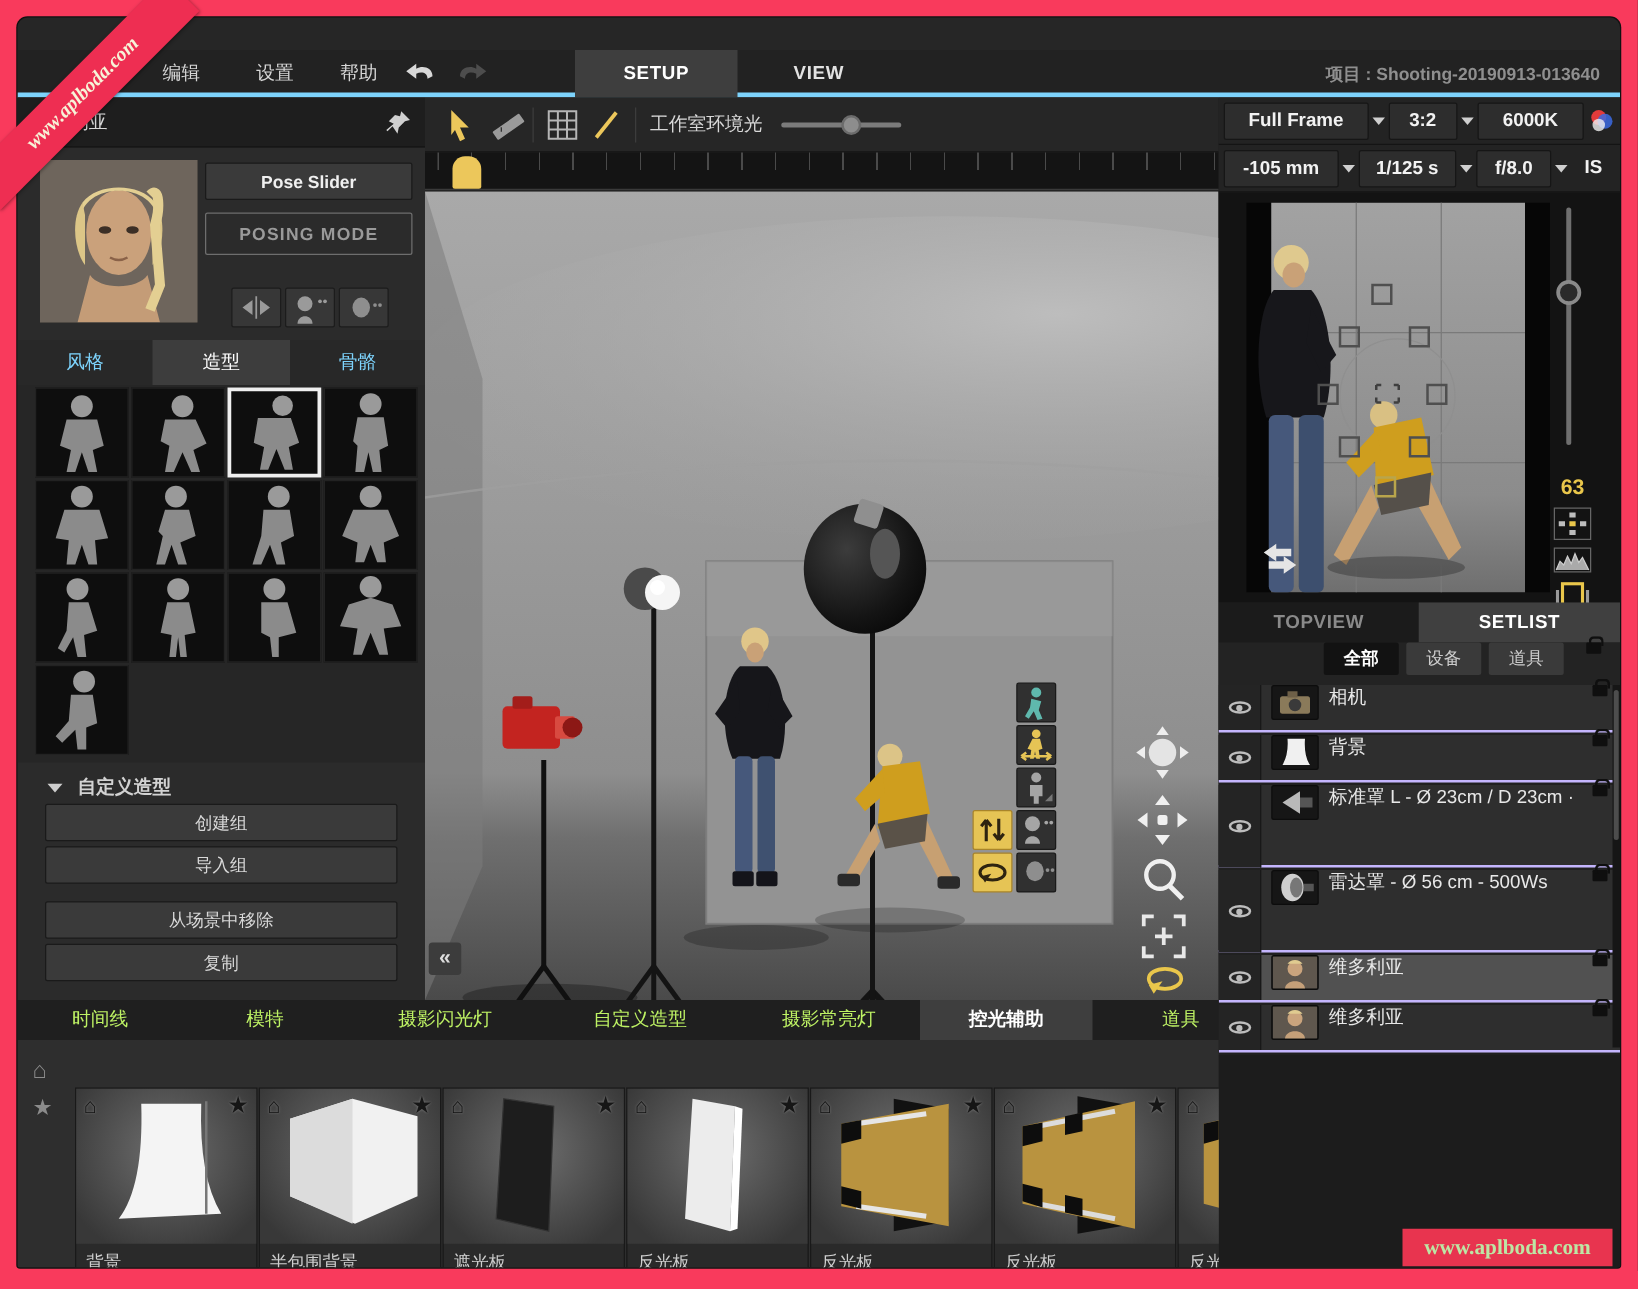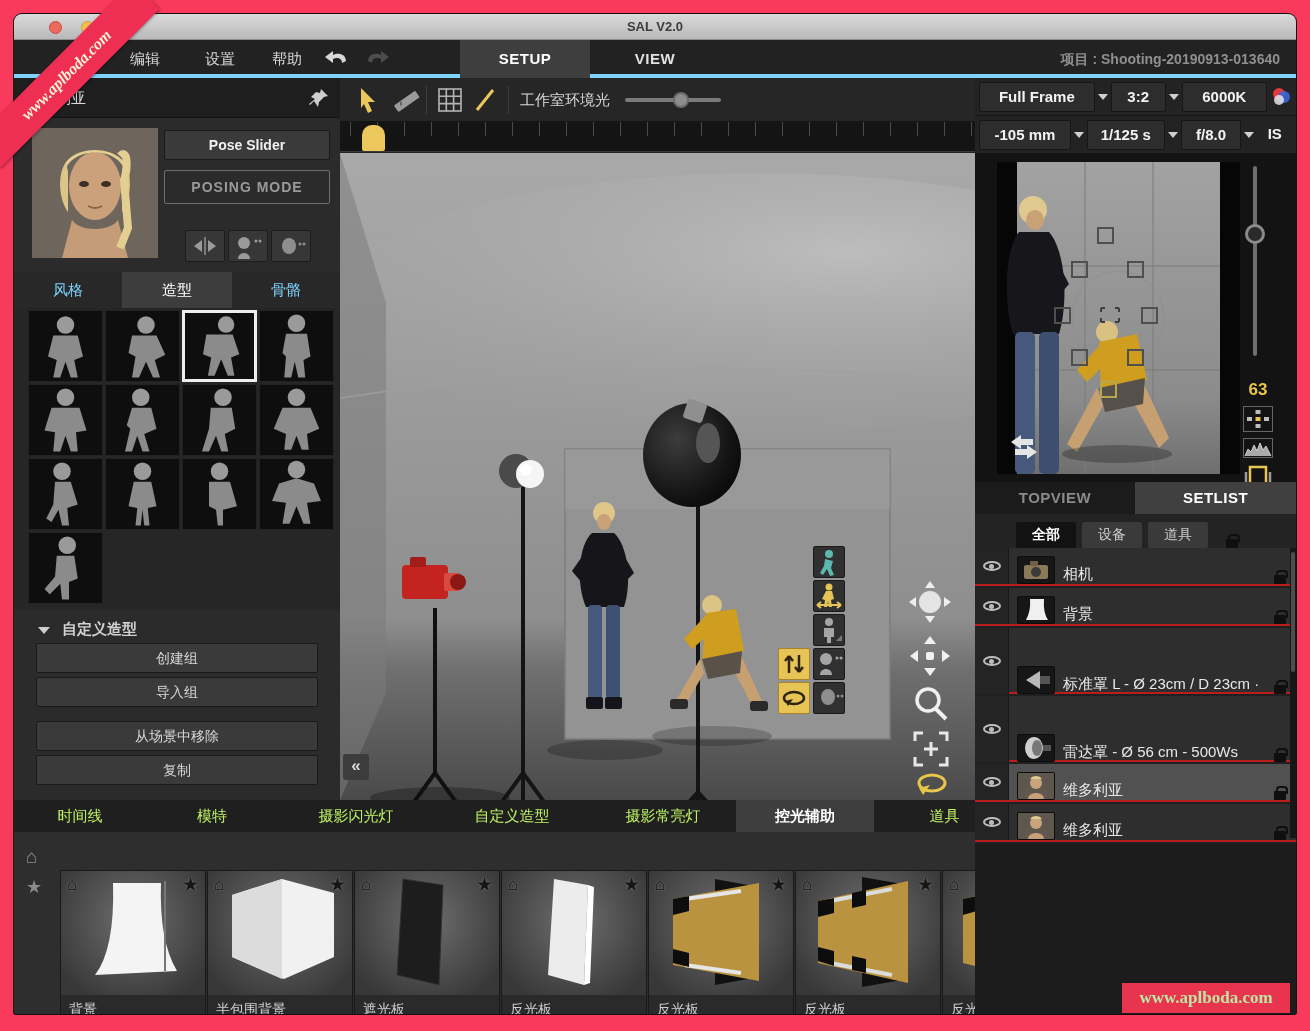--- a/index.html
+++ b/index.html
@@ -49,21 +49,21 @@
   .collapse{position:absolute;left:3px;width:26px;height:26px;background:#3c3c3c;border-radius:3px;color:#ddd;
     text-align:center;line-height:24px;font-size:17px;font-weight:bold}
   
   #rightpanel{position:absolute;left:961px;top:64px;width:321px;height:936px;background:#202020}
   .cs-row{position:absolute;left:0;width:100%;height:38px;display:flex;align-items:center;gap:3px;padding:0 4px;background:#232323;border-bottom:1px solid #141414}
   .cs-cell{height:30px;line-height:28px;background:#2d2d2d;border:1px solid #161616;border-radius:2px;color:#f2f2f2;
     font-size:15px;font-weight:bold;text-align:center;white-space:nowrap;overflow:hidden}
   .chev{width:0;height:0;border-left:5px solid transparent;border-right:5px solid transparent;border-top:6px solid #cfcfcf;flex:0 0 auto}
   .rp-tab{position:absolute;top:0;height:32px;line-height:32px;text-align:center;font-size:15px;font-weight:bold;letter-spacing:.5px}
   .chip{height:26px;line-height:24px;padding:0 16px;font-size:14px;border-radius:2px}
-  .sl-row{position:absolute;left:0;width:100%;background:#2e2e2e;border-bottom:2px solid #b91c1c;display:flex;align-items:flex-end}
+  .sl-row{position:absolute;left:0;width:100%;background:#2e2e2e;border-bottom:2px solid #c4b5fd;display:flex;align-items:flex-start}
   .eyecell{width:34px;align-self:stretch;background:#242424;border-right:1px solid #181818;display:flex;align-items:center;justify-content:center}
   .eye{width:18px;height:10px;border:2px solid #bdbdbd;border-radius:50%;position:relative}
   .eye::after{content:"";position:absolute;left:4px;top:1px;width:5px;height:5px;background:#bdbdbd;border-radius:50%}
   .thumb{width:38px;height:28px;background:#161616;border:1px solid #0c0c0c;border-radius:2px;margin:0 8px 0 8px;overflow:hidden;flex:0 0 auto}
   .sl-label{color:#e8e8e8;font-size:15px;flex:1;white-space:nowrap;overflow:hidden}
   .lock{width:12px;height:9px;background:#0f0f0f;border-radius:1px;position:relative;margin-right:10px;flex:0 0 auto}
   .lock::before{content:"";position:absolute;left:2px;top:-5px;width:8px;height:6px;border:2px solid #0f0f0f;border-bottom:none;border-radius:4px 4px 0 0}
   .power{width:16px;height:16px;border:2px solid #e9c64b;border-radius:50%;position:relative}
   .power::after{content:"";position:absolute;left:5px;top:-4px;width:2px;height:8px;background:#e9c64b}
   .noflash{width:24px;height:20px;margin-left:auto;margin-right:10px;
@@ -89,26 +89,20 @@
     display:flex;align-items:center;justify-content:center}
   .wmbox span{color:#bde6a4;font-family:"Liberation Serif","DejaVu Serif",serif;font-weight:bold;font-size:17px}
   .icon-label{color:#d8d8d8;font-size:15px}
 </style>
 </head>
 <body>
 
 <div id="frame">
 <div id="window">
 
-  <div class="titlebar">
-    <div class="tl" style="left:35px;background:#ed6a5f;border:1px solid #c94a41"></div>
-    <div class="tl" style="left:67px;background:#f4bf4f;border:1px solid #caa13a"></div>
-    <div class="tl" style="left:99px;background:#61c354;border:1px solid #47a53c"></div>
-    <div class="title">SAL V2.0</div>
-  </div>
 
   <div class="menubar">
     <div class="menuitem" style="left:116px">编辑</div>
     <div class="menuitem" style="left:191px">设置</div>
     <div class="menuitem" style="left:258px">帮助</div>
     <svg class="abs" style="left:308px;top:7px" width="30" height="24" viewBox="0 0 30 24">
       <path d="M6,14 C6,7 14,5 19,8 L19,4 L27,10 L19,16 L19,12 C15,10 10,11 10,16 Z" fill="#d8d8d8" transform="scale(-1,1) translate(-30,0)"></path>
     </svg>
     <svg class="abs" style="left:348px;top:7px" width="30" height="24" viewBox="0 0 30 24">
       <path d="M6,14 C6,7 14,5 19,8 L19,4 L27,10 L19,16 L19,12 C15,10 10,11 10,16 Z" fill="#4d4d4d"></path>
@@ -543,21 +537,21 @@
       <div class="abs" style="left:262px;top:278px"></div>
     </div>
     <div class="abs" style="left:961-961px"></div>
     <div class="gizmo" style="left:266px;top:452px;position:absolute"></div>
 
     <div class="abs" style="left:1222px"></div>
 
     <div class="rp-tab" style="left:0;width:160px;top:404px;background:#1b1b1b;color:#8a8a8a">TOPVIEW</div>
     <div class="rp-tab" style="left:160px;width:161px;top:404px;background:#404040;color:#fff">SETLIST</div>
 
-    <div class="abs" style="left:0;top:436px;width:321px;height:34px;background:#232323;display:flex;align-items:flex-end;gap:6px;padding-left:41px">
+    <div class="abs" style="left:0;top:436px;width:321px;height:34px;background:#232323;display:flex;align-items:flex-start;gap:6px;padding-left:84px">
       <div class="chip" style="background:#121212;color:#fff;font-weight:bold">全部</div>
       <div class="chip" style="background:#3a3a3a;color:#ccc">设备</div>
       <div class="chip" style="background:#3a3a3a;color:#ccc">道具</div>
       <div class="lock" style="margin-left:12px"></div>
     </div>
 
     <div class="sl-row" style="top:470px;height:38px">
       <div class="eyecell">
             <div class="eye"></div>
           </div>

